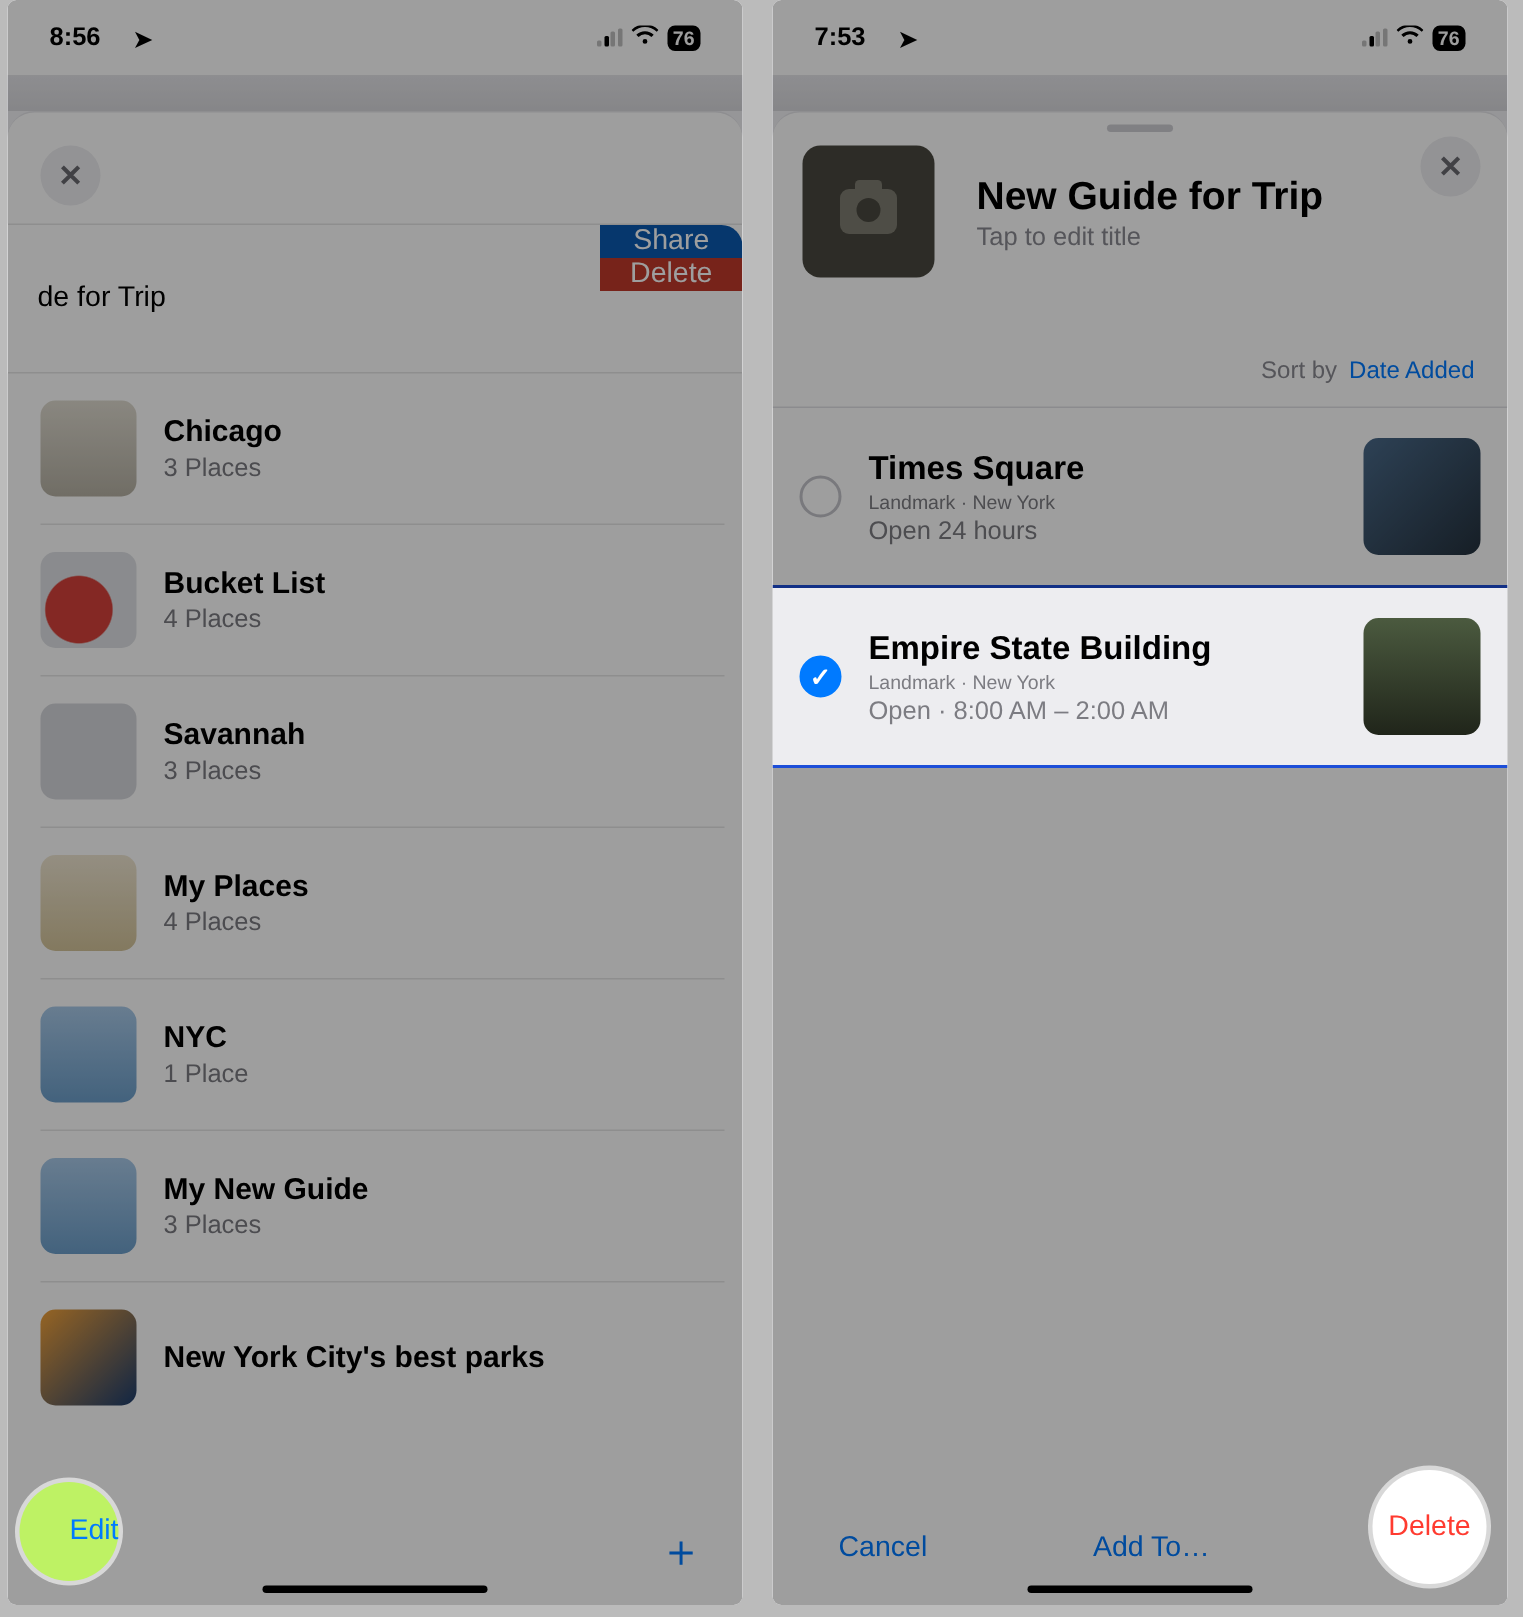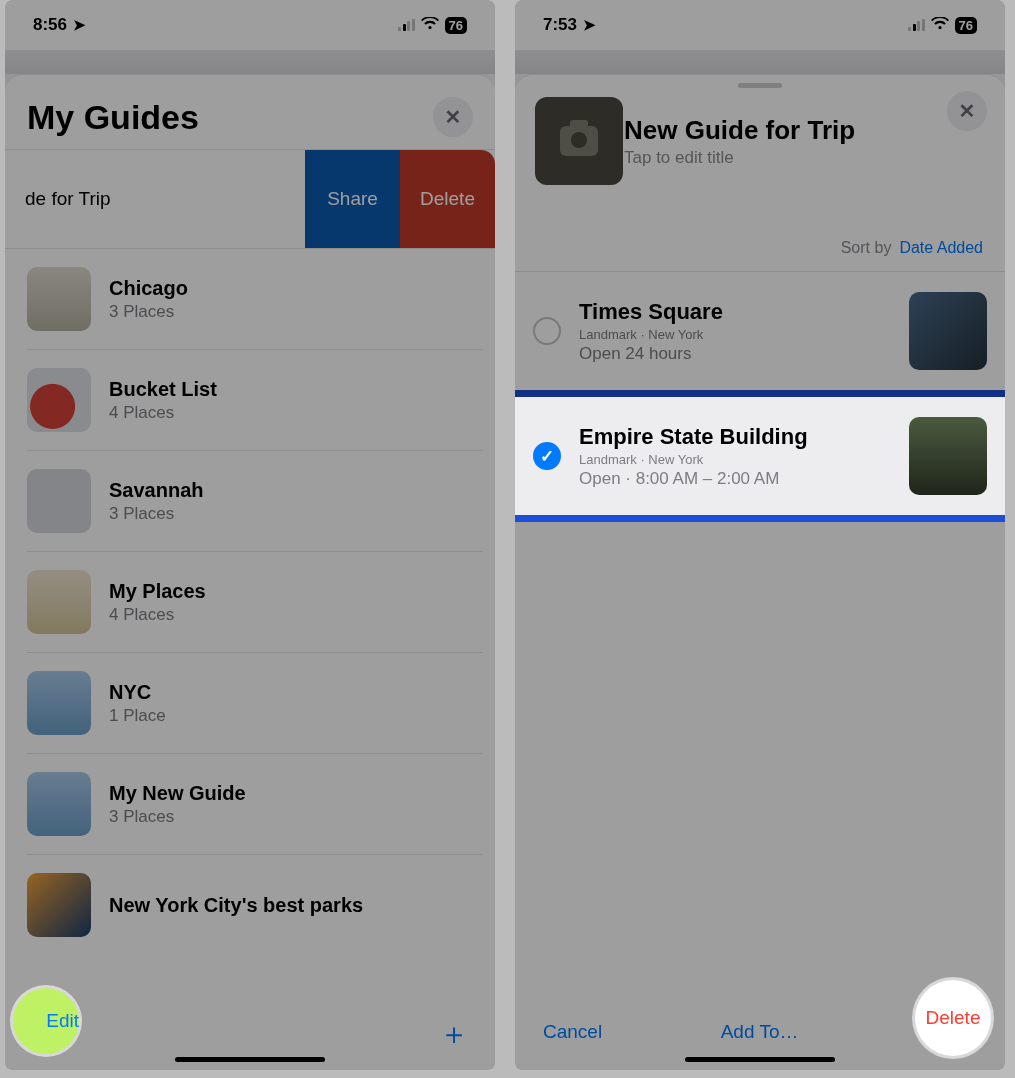--- a/index.html
+++ b/index.html
@@ -36,21 +36,21 @@
     height: 50px;
     display: flex;
     align-items: center;
     justify-content: space-between;
     padding: 0 28px;
     font-weight: 600;
     font-size: 17px;
     color: #000;
     background: #fff;
   }
-  .status-left { display: flex; align-items: center; gap: 6px; }
+  .status-left { display: flex; align-items: flex-end; gap: 22px; }
   .status-right { display: flex; align-items: center; gap: 6px; }
   .loc-arrow { font-size: 15px; }
   .battery {
     background: #000; color:#fff; border-radius: 5px;
     font-size: 13px; padding: 1px 4px; font-weight: 700;
   }
   .signal-bars { display:flex; align-items:flex-end; gap:1.5px; height:12px;}
   .signal-bars span { width:3px; background:#000; border-radius:1px;}
   .signal-bars span.dim { background:#bfbfbf;}
   .b1{height:4px;} .b2{height:7px;} .b3{height:10px;} .b4{height:12px;}
@@ -89,21 +89,21 @@
     background:#fff;
     overflow:hidden;
   }
   .swipe-content{
     position:absolute; left:-110px; right:200px; top:0; bottom:0;
     display:flex; align-items:center; padding-left:130px;
     font-size:19px; color:#000;
   }
   .swipe-actions{
     position:absolute; right:0; top:0; bottom:0; display:flex;
-    border-top-right-radius:14px; overflow:hidden;
+    border-top-right-radius:14px; overflow:hidden;flex-direction:column;
   }
   .swipe-act{
     width:95px; display:flex; align-items:center; justify-content:center;
     color:#fff; font-size:19px;
   }
   .act-share{background:#0a5ab0;}
   .act-delete{background:#c0392b;}
 
   
   .guide-list{ padding: 0 12px 0 22px; }
@@ -145,21 +145,21 @@
     position:absolute;left:50%;bottom:8px;transform:translateX(-50%);
     width:150px;height:5px;border-radius:3px;background:#000;
   }
 
   
   .grabber{
     position:absolute; top:8px; left:50%; transform:translateX(-50%);
     width:44px;height:5px;border-radius:3px;background:#cfcfd4;
   }
   .sheet-header-r{
-    display:flex; align-items:center; gap:1px;
+    display:flex; align-items:center; gap:28px;
     padding: 22px 22px 10px 20px;
     position:relative;
   }
   .cover-thumb{
     width:88px;height:88px;border-radius:12px;
     background:#49483f;display:flex;align-items:center;justify-content:center;
     flex-shrink:0;
   }
   .cam-icon{
     width:38px;height:30px;border-radius:6px;background:#7f7d72;
@@ -182,21 +182,21 @@
     font-size:16px;
     margin-top:40px;
   }
   .sort-lbl{color:#8a8a91;}
   .sort-val{color:#007aff;}
 
   .place-list{border-top:1px solid #e1e1e5;}
   .place-item{
     display:flex;align-items:center;gap:18px;
     padding: 20px 18px;
-    border-bottom:7px solid #1d4ed8;
+    border-bottom:2px solid #1d4ed8;
     background:#fff;
   }
   .place-item.selected{
     background:#ededf0;
   }
   .radio{
     width:28px;height:28px;border-radius:50%;
     border:2px solid #c4c4ca;flex-shrink:0;
     display:flex;align-items:center;justify-content:center;
   }
@@ -210,21 +210,21 @@
   .p-open{font-size:17px;color:#7c7c82;margin-top:2px;}
   .place-thumb{
     width:78px;height:78px;border-radius:10px;
     background:linear-gradient(135deg,#4a6a8a,#24313d);
     flex-shrink:0;
   }
   .place-thumb.esb{background:linear-gradient(#4b5a3f,#20251a);}
 
   
   .bottom-bar-r{
-    position:absolute; left:0; right:0; bottom:0; height:76px;
+    position:absolute; left:16px; right:0; bottom:0; height:76px;
     display:flex; align-items:center; justify-content:space-between;
     padding: 0 28px;
     font-size:19px;
   }
   .tb-btn{color:#007aff;}
   .delete-circle{
     position:absolute; right:14px; bottom:14px; z-index:100;
     width:76px;height:76px;border-radius:50%;
     background:#fff; display:flex;align-items:center;justify-content:center;
     font-size:19px;color:#ff3b30;font-weight:400;
@@ -260,21 +260,20 @@
           </svg>
       </span>
       <span class="battery">76</span>
     </div>
   </div>
 
   <div class="backdrop-band"></div>
 
   <div class="sheet">
     <div class="sheet-header-l">
-      <div class="sheet-title">My Guides</div>
       <div class="close-btn">
         <span>✕</span>
       </div>
     </div>
 
     <div class="swipe-row">
       <div class="swipe-content">
         <span>de for Trip</span>
       </div>
       <div class="swipe-actions">

